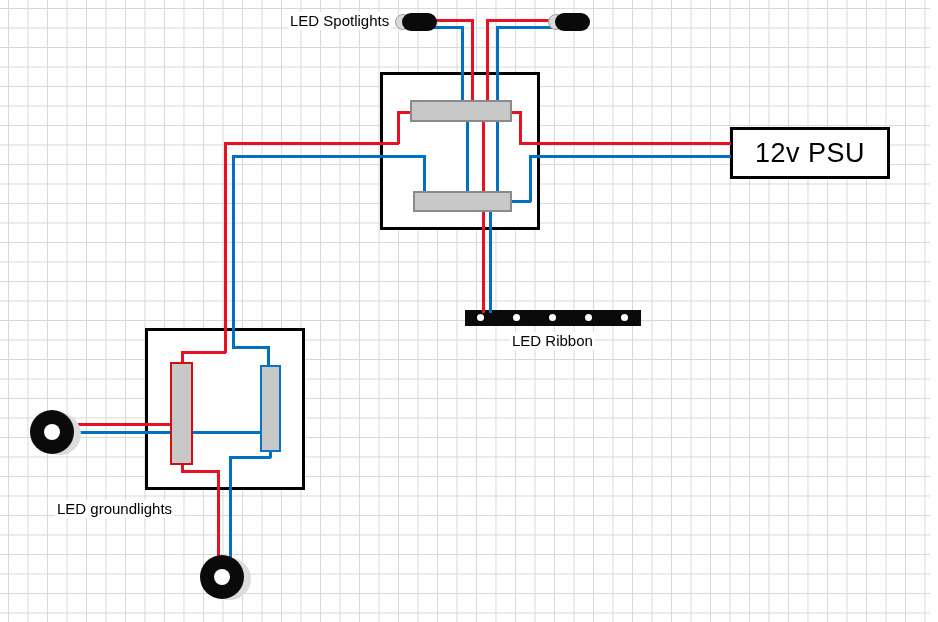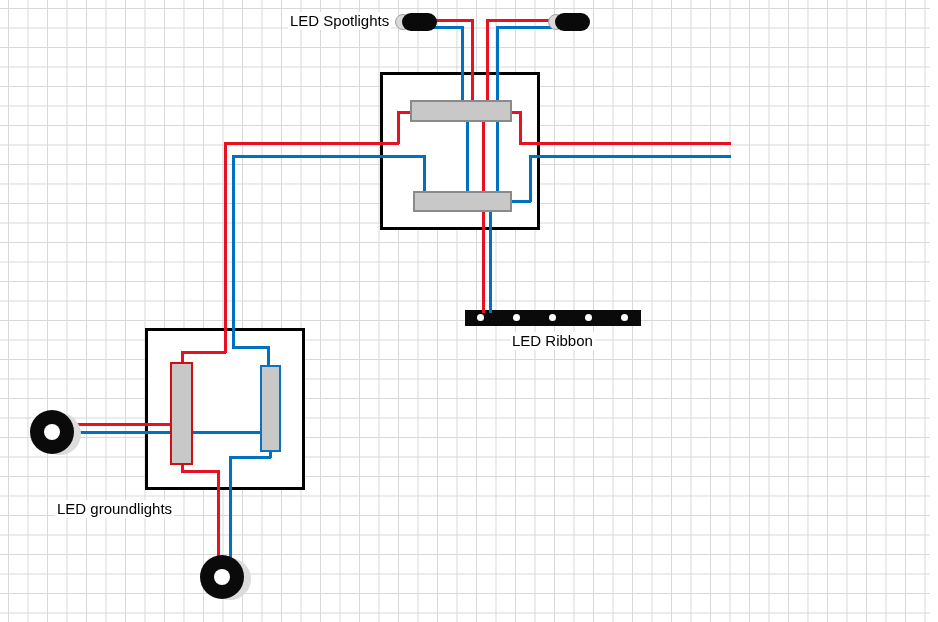--- a/index.html
+++ b/index.html
@@ -41,20 +41,23 @@
   .ribbon{position:absolute;left:465px;top:310px;width:176px;height:16px;background:var(--component-black,#0a0a0a);}
   .ribbon .dot{position:absolute;top:4px;width:7px;height:7px;border-radius:50%;background:#fff;}
 </style>
 </head>
 <body>
 
 <div class="canvas">
 
   <div class="box" style="left:380px;top:72px;width:160px;height:158px;"></div>
   <div class="box" style="left:145px;top:328px;width:160px;height:162px;"></div>
+  <div class="box psu-box" style="left:730px;top:127px;width:160px;height:52px;">
+    <span class="psu-text">12v PSU</span>
+  </div>
 
   <div class="ribbon" id="ribbon">
       <div class="dot" style="left: 12px;"></div>
       <div class="dot" style="left: 48px;"></div>
       <div class="dot" style="left: 84px;"></div>
       <div class="dot" style="left: 120px;"></div>
       <div class="dot" style="left: 156px;"></div>
     </div>
 
   <div id="wires">

